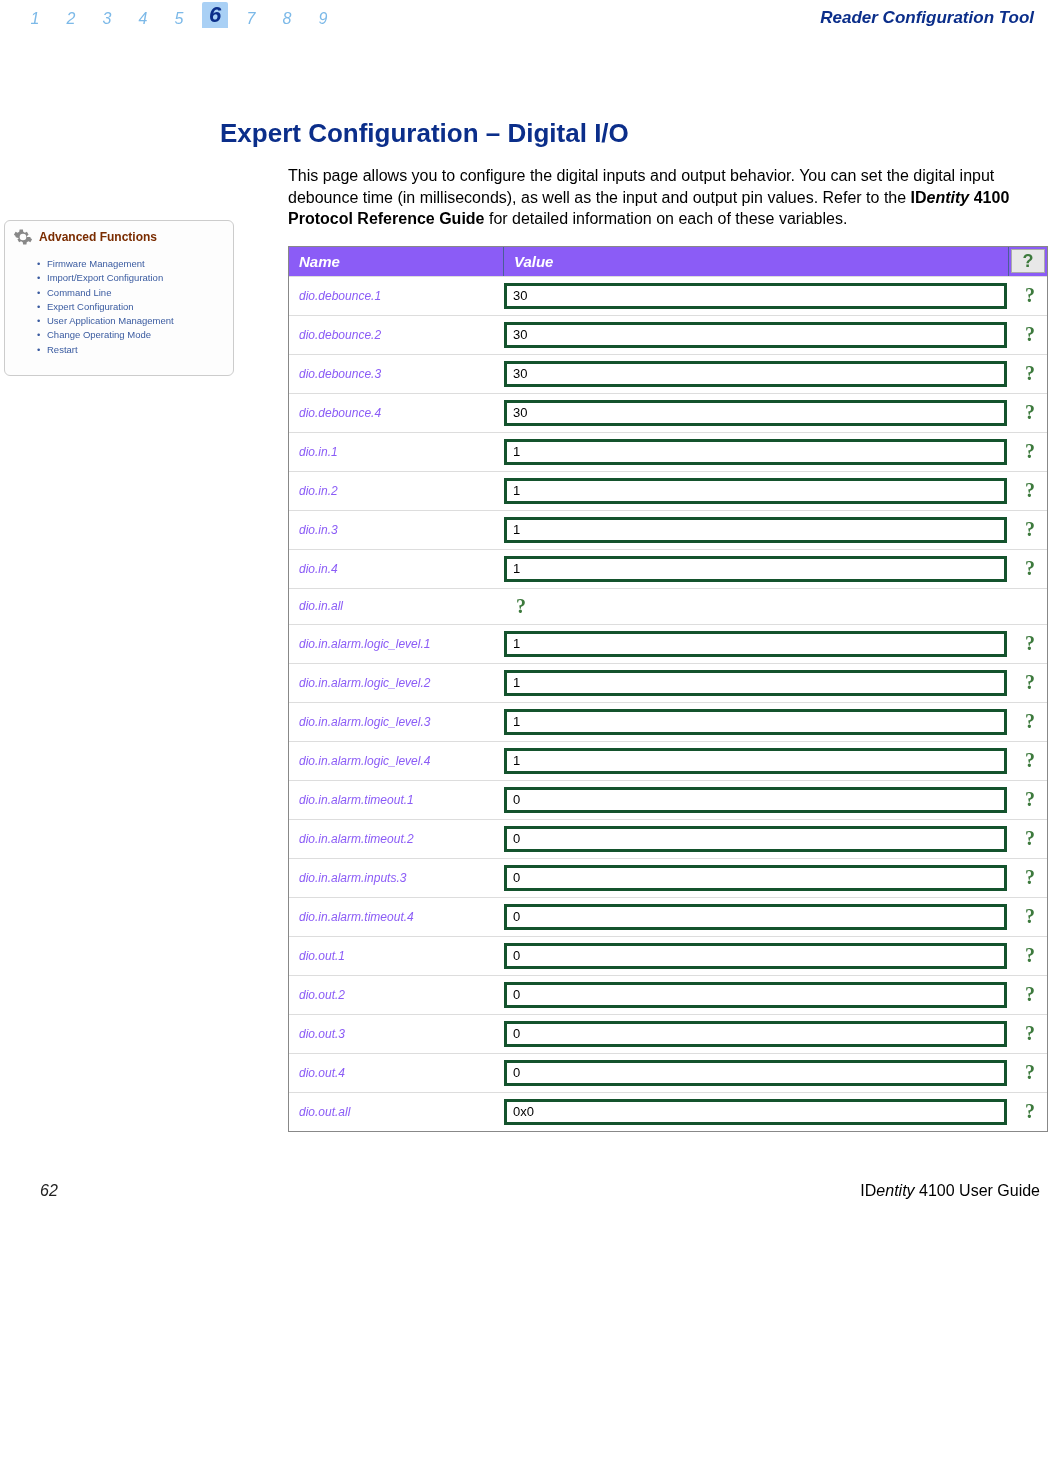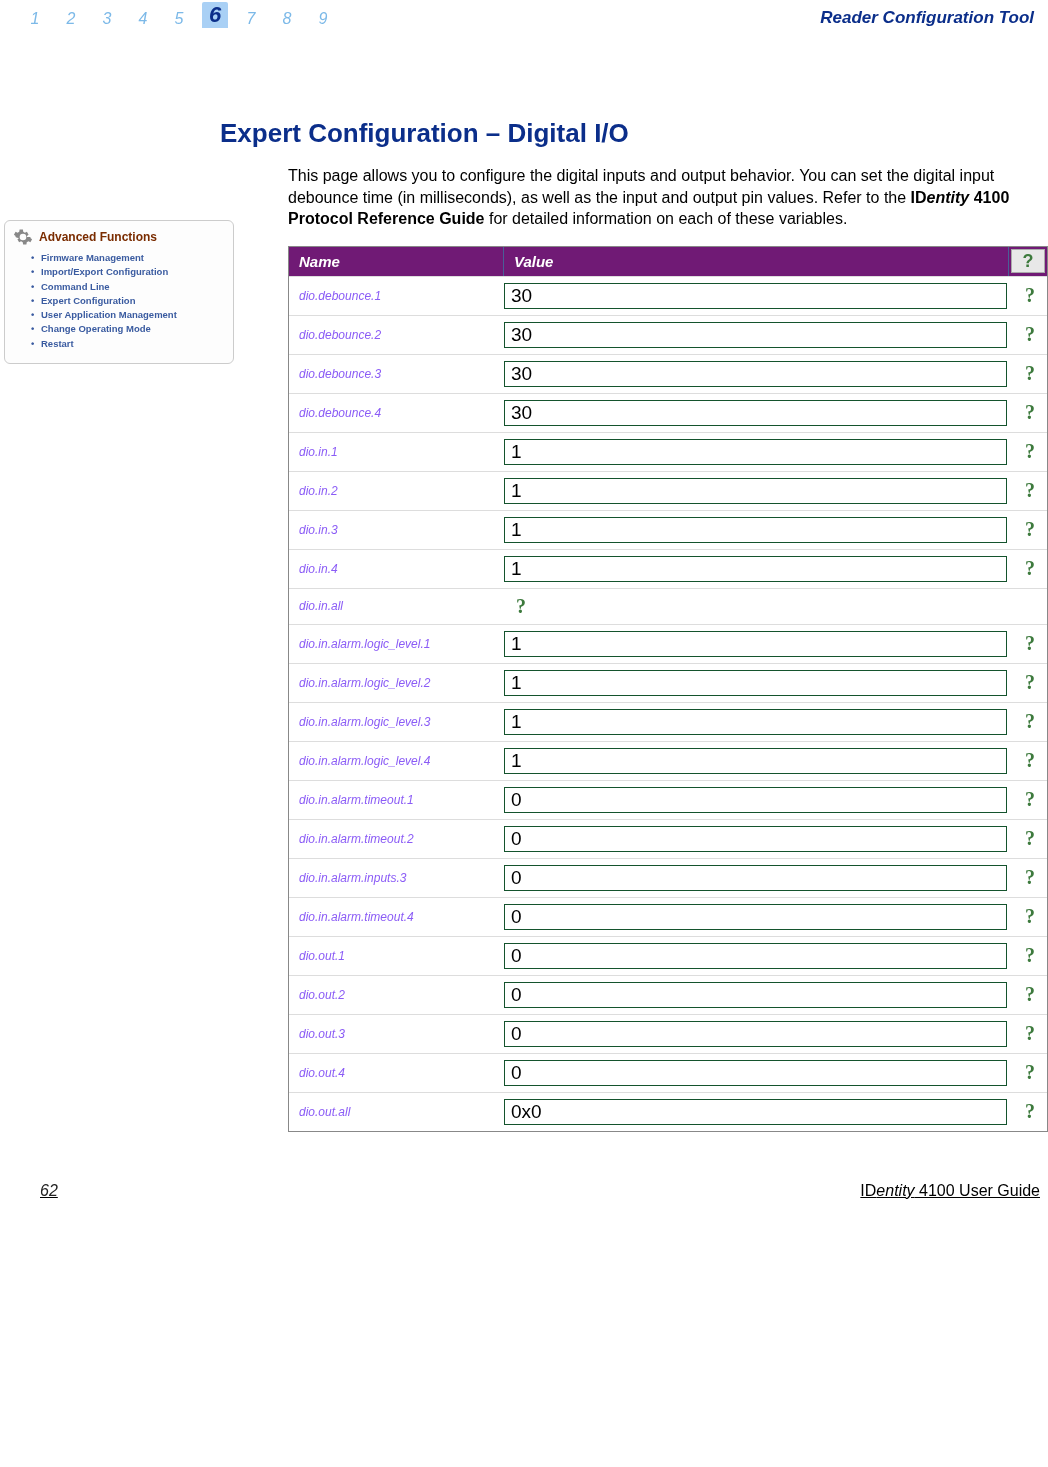--- a/index.html
+++ b/index.html
@@ -73,23 +73,22 @@
     width: 20px; height: 20px;
     color: #888;
   }
   .sidebar-title {
     color: #7a2c00;
     font-weight: bold;
     font-size: 12px;
   }
   .sidebar-box ul {
     list-style: none;
-    margin: 4px;
+    margin: 10px;
     padding: 0 0 0 24px;
-    font-weight: bold;
   }
   .sidebar-box li {
     color: #3a5ba0;
     font-size: 9.5px;
     line-height: 1.5;
     position: relative;
   }
   .sidebar-box li::before {
     content: "•";
     position: absolute;
@@ -120,21 +119,21 @@
   .body-text .ref-i { font-style: italic; font-weight: bold; }
 
   
   .config-table {
     margin-left: 68px;
     width: 760px;
     border: 1px solid #888;
   }
   .config-header {
     display: flex;
-    background: #701a75;
+    background: #8b5cf6;
     align-items: center;
   }
   .config-header .col-name,
   .config-header .col-value {
     color: #fff;
     font-weight: bold;
     font-style: italic;
     font-size: 15px;
     padding: 6px 10px;
     border-right: 1px solid #4a5e96;
@@ -163,38 +162,37 @@
     padding: 0 10px;
     font-style: italic;
   }
   .config-row .col-value {
     padding-right: 6px;
   }
   .config-row .col-value input {
     width: 100%;
     height: 26px;
     padding: 2px 6px;
-    font-size: 19px;
-    border: 1px solid #14532d;
+    font-size: 13px;
+    border: 3px solid #14532d;
     background: #fff;
   }
   .config-row .col-help {
     color: #3d7a3d;
     font-weight: bold;
     font-size: 20px;
     font-family: Georgia, serif;
   }
 
   
   .footer {
     position: relative;
     margin-top: 50px;
     display: flex;
     align-items: flex-end;
-    text-decoration: underline;
   }
   .page-num {
     font-style: italic;
     font-size: 16px;
     margin-left: 20px;
     color: #222;
   }
   .footer-title {
     margin-left: auto;
     margin-right: 8px;

